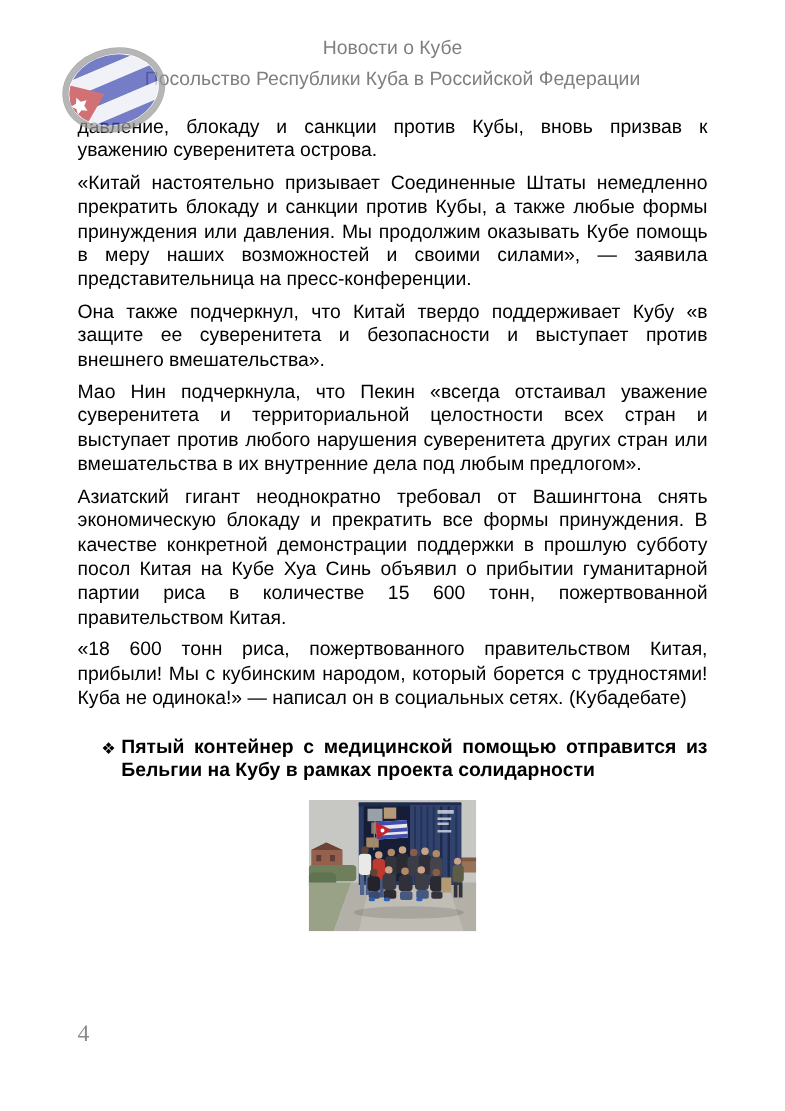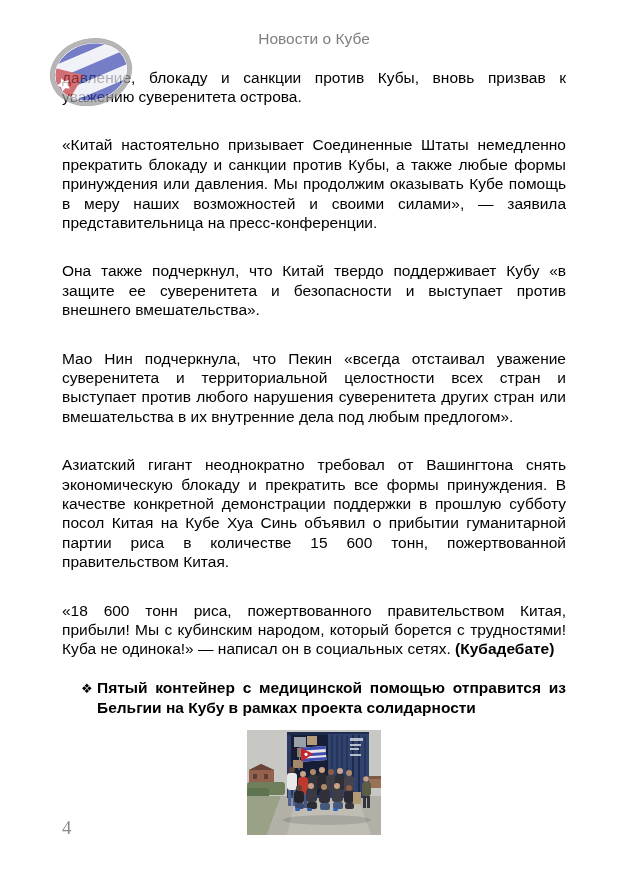--- a/index.html
+++ b/index.html
@@ -31,21 +31,21 @@
     height: 72px;
   }
   
   .doc-body {
     margin: 0 62px;
     color: #000000;
     font-size: 15.5px;
     line-height: 19.4px;
     text-align: justify;
   }
-  .doc-body p { margin-top: 29px; }
+  .doc-body p { margin-top: 6px; }
   .doc-body p.first { margin-top: 16px; }
   .bullet-item {
     position: relative;
     margin-top: 19.4px;
     padding-left: 35px;
     font-weight: bold;
     text-align: justify;
   }
   .bullet-item .marker {
     position: absolute;
@@ -63,21 +63,21 @@
   .photo-fig svg { display: block; }
   
   .page-num {
     position: absolute;
     left: 62px;
     top: 817px;
     font-family: "Liberation Serif", "DejaVu Serif", serif;
     font-size: 19px;
     color: #8a8a8a;
   }
-  b.inline-bold { font-weight: bold; }
+  b.inline-bold { font-weight: normal; }
 </style>
 </head>
 <body>
 
 <div class="page">
 
   <header class="hdr">
     <div class="logo">
       <svg width="84" height="72" viewBox="0 0 84 72">
         <defs>
@@ -97,20 +97,21 @@
               <rect x="-10" y="56" width="110" height="14" fill="#3f4cb0"></rect>
               <polygon points="-6,6 -6,66 34,36" fill="#c03a40"></polygon>
               <path d="M12 30 l2.1 4.3 4.7 .7 -3.4 3.3 .8 4.7 -4.2 -2.2 -4.2 2.2 .8 -4.7 -3.4 -3.3 4.7 -.7 z" fill="#ffffff"></path>
             </g>
           </g>
           <ellipse cx="42" cy="36" rx="39" ry="31" fill="none" stroke="#9a9a9a" stroke-width="4"></ellipse>
         </g>
       </svg>
     </div>
     <div class="hline">Новости о Кубе</div>
+    <div class="hline">Посольство Республики Куба в Российской Федерации</div>
   </header>
 
   <main class="doc-body">
     <p class="first">давление, блокаду и санкции против Кубы, вновь призвав к уважению суверенитета острова.</p>
     <p>«Китай настоятельно призывает Соединенные Штаты немедленно прекратить блокаду и санкции против Кубы, а также любые формы принуждения или давления. Мы продолжим оказывать Кубе помощь в меру наших возможностей и своими силами», — заявила представительница на пресс-конференции.</p>
     <p>Она также подчеркнул, что Китай твердо поддерживает Кубу «в защите ее суверенитета и безопасности и выступает против внешнего вмешательства».</p>
     <p>Мао Нин подчеркнула, что Пекин «всегда отстаивал уважение суверенитета и территориальной целостности всех стран и выступает против любого нарушения суверенитета других стран или вмешательства в их внутренние дела под любым предлогом».</p>
     <p>Азиатский гигант неоднократно требовал от Вашингтона снять экономическую блокаду и прекратить все формы принуждения. В качестве конкретной демонстрации поддержки в прошлую субботу посол Китая на Кубе Хуа Синь объявил о прибытии гуманитарной партии риса в количестве 15 600 тонн, пожертвованной правительством Китая.</p>
     <p><span>«18 600 тонн риса, пожертвованного правительством Китая, прибыли! Мы с кубинским народом, который борется с трудностями! Куба не одинока!» — написал он в социальных сетях. </span><b class="inline-bold">(Кубадебате)</b></p>
 

